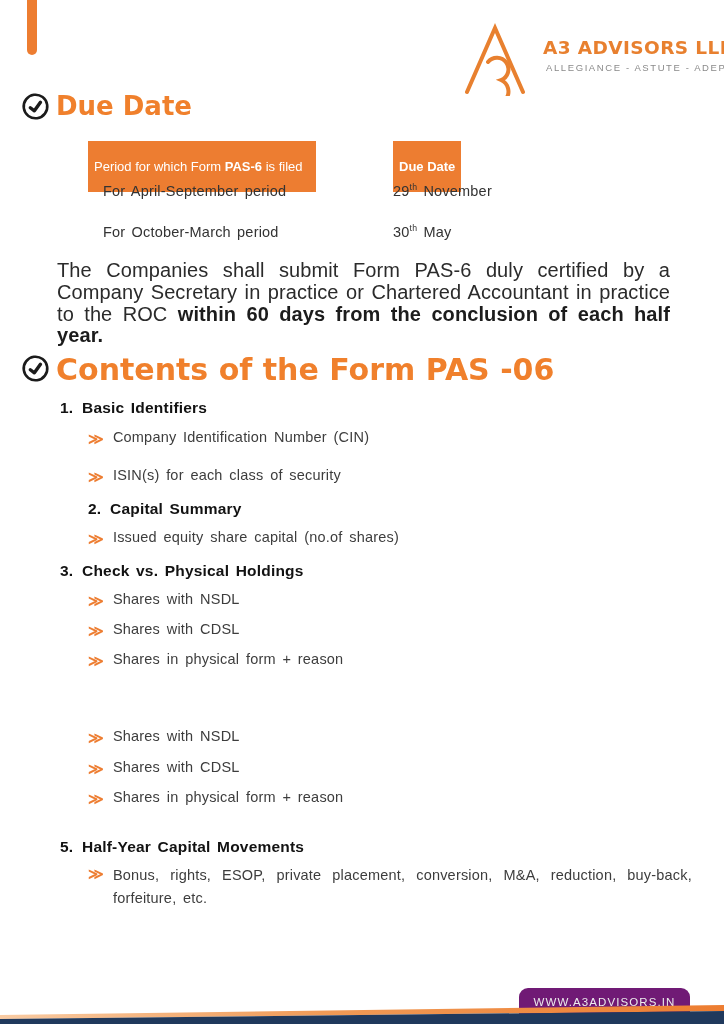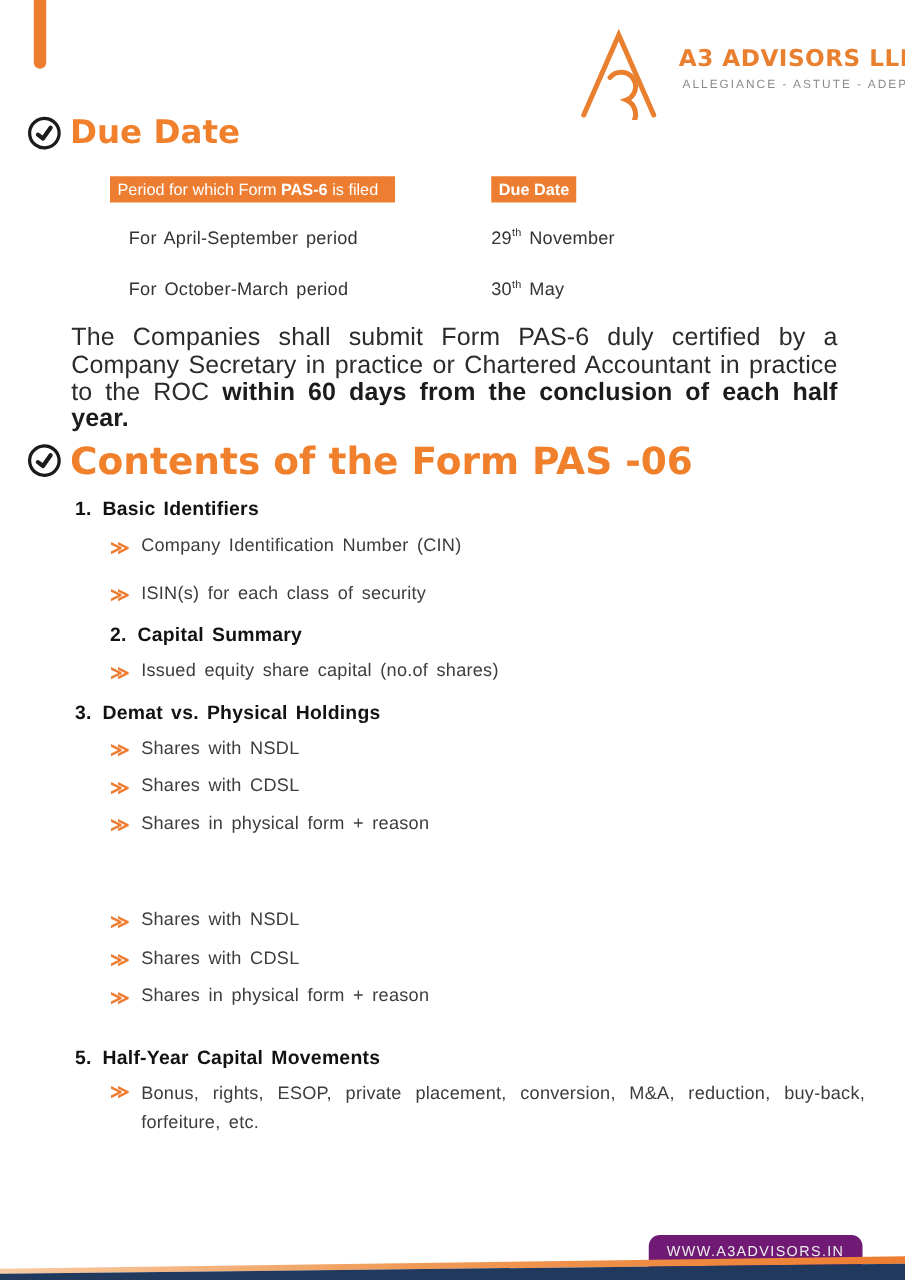--- a/index.html
+++ b/index.html
@@ -13,21 +13,21 @@
   
   .logo-mark{position:absolute;left:461px;top:22px;width:66px;height:74px;}
   .brand-name{position:absolute;left:543px;top:37px;font-family:"DejaVu Sans",sans-serif;font-weight:bold;font-size:18.5px;letter-spacing:.4px;color:#E8802F;white-space:nowrap;}
   .brand-tagline{position:absolute;left:546px;top:62px;font-size:9.5px;letter-spacing:1.6px;color:#8a8a8a;white-space:nowrap;}
   
   .check-icon{position:absolute;width:29px;height:29px;}
   .h-orange{position:absolute;font-family:"DejaVu Sans",sans-serif;font-weight:bold;color:#F0802C;white-space:nowrap;}
   .h1{left:56px;top:91px;font-size:26px;}
   .h2{left:56px;top:352px;font-size:30px;}
   
-  .th{position:absolute;background:#ED7D31;color:#ffffff;font-size:13px;padding:3px 6px;white-space:nowrap;}
+  .th{position:absolute;background:#ED7D31;color:#ffffff;font-size:13px;padding:18px 6px;white-space:nowrap;}
   .th b{font-weight:bold;}
   .th-period{left:88px;top:141px;width:216px;}
   .th-due{left:393px;top:141px;font-weight:bold;}
   .cell{position:absolute;font-size:14.5px;color:#333333;white-space:nowrap;letter-spacing:.2px;word-spacing:2px;}
   sup{font-size:60%;vertical-align:super;line-height:0;}
   
   .note{position:absolute;left:57px;top:260px;width:613px;font-size:20px;line-height:21.8px;text-align:justify;color:#2b2b2b;letter-spacing:.1px;}
   .note strong{font-weight:bold;color:#1c1c1c;}
   
   .item{position:absolute;left:60px;font-size:15.5px;font-weight:bold;color:#121212;white-space:nowrap;letter-spacing:.2px;word-spacing:2px;}
@@ -91,21 +91,21 @@
       <span class="chev">≫</span>
       <span class="txt">ISIN(s) for each class of security</span>
     </div>
 
   <div class="item" style="top:500px;margin-left:28px;"><span class="num">2.</span><span>Capital Summary</span></div>
   <div class="sub" style="top:529px;">
       <span class="chev">≫</span>
       <span class="txt">Issued equity share capital (no.of shares)</span>
     </div>
 
-  <div class="item" style="top:562px;"><span class="num">3.</span><span>Demat vs. Physical Holdings</span></div>
+  <div class="item" style="top:562px;"><span class="num">3.</span><span>Check vs. Physical Holdings</span></div>
   <div class="sub" style="top:591px;">
       <span class="chev">≫</span>
       <span class="txt">Shares with NSDL</span>
     </div>
   <div class="sub" style="top:621px;">
       <span class="chev">≫</span>
       <span class="txt">Shares with CDSL</span>
     </div>
   <div class="sub" style="top:651px;">
       <span class="chev">≫</span>

